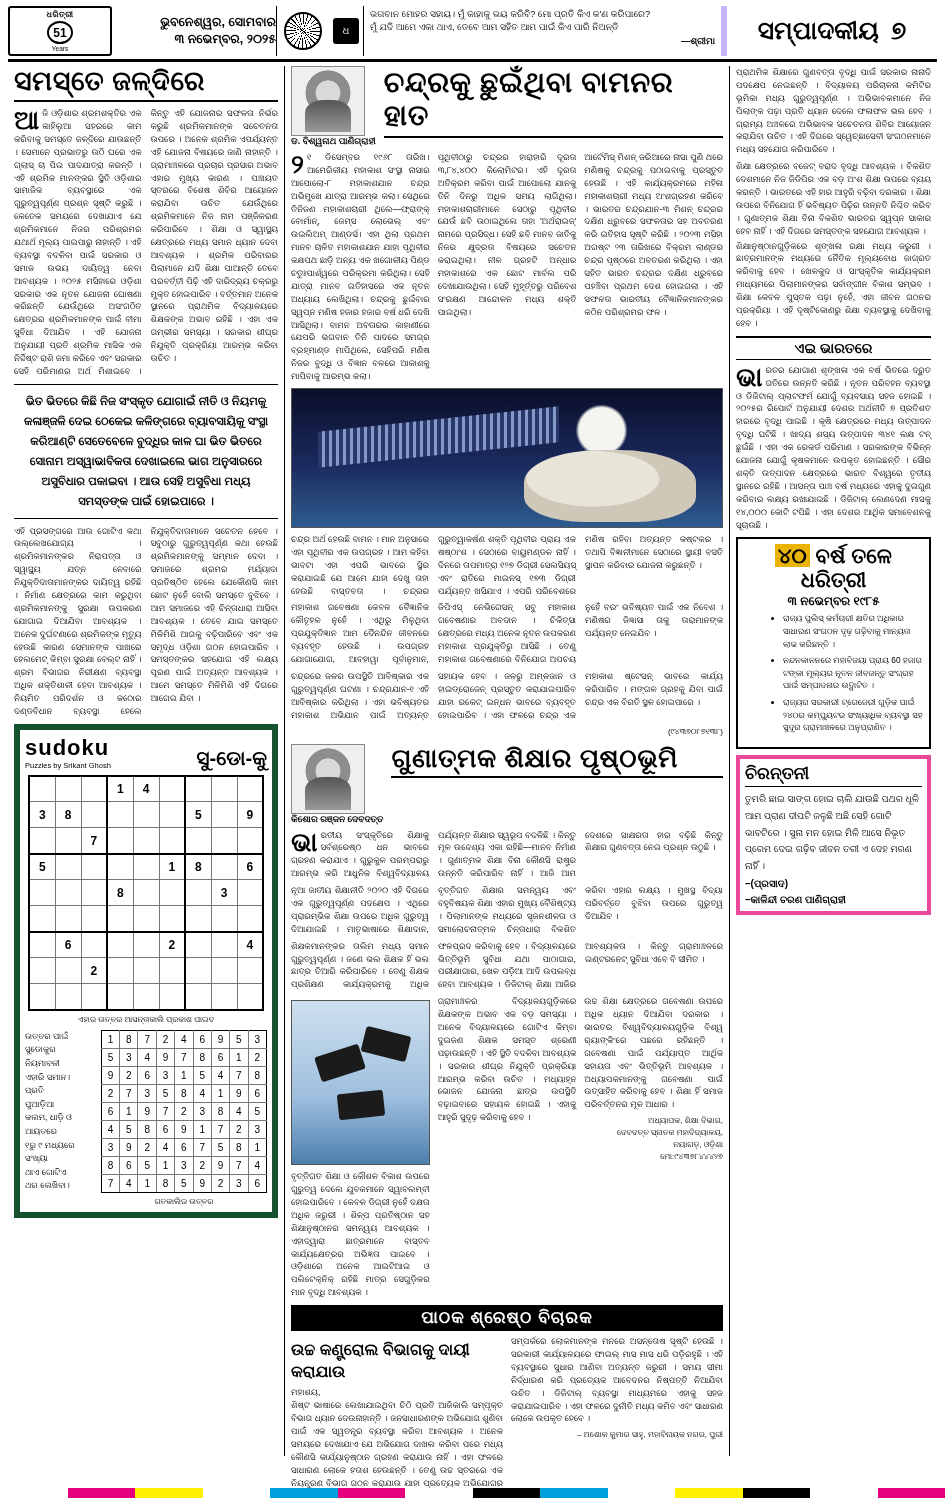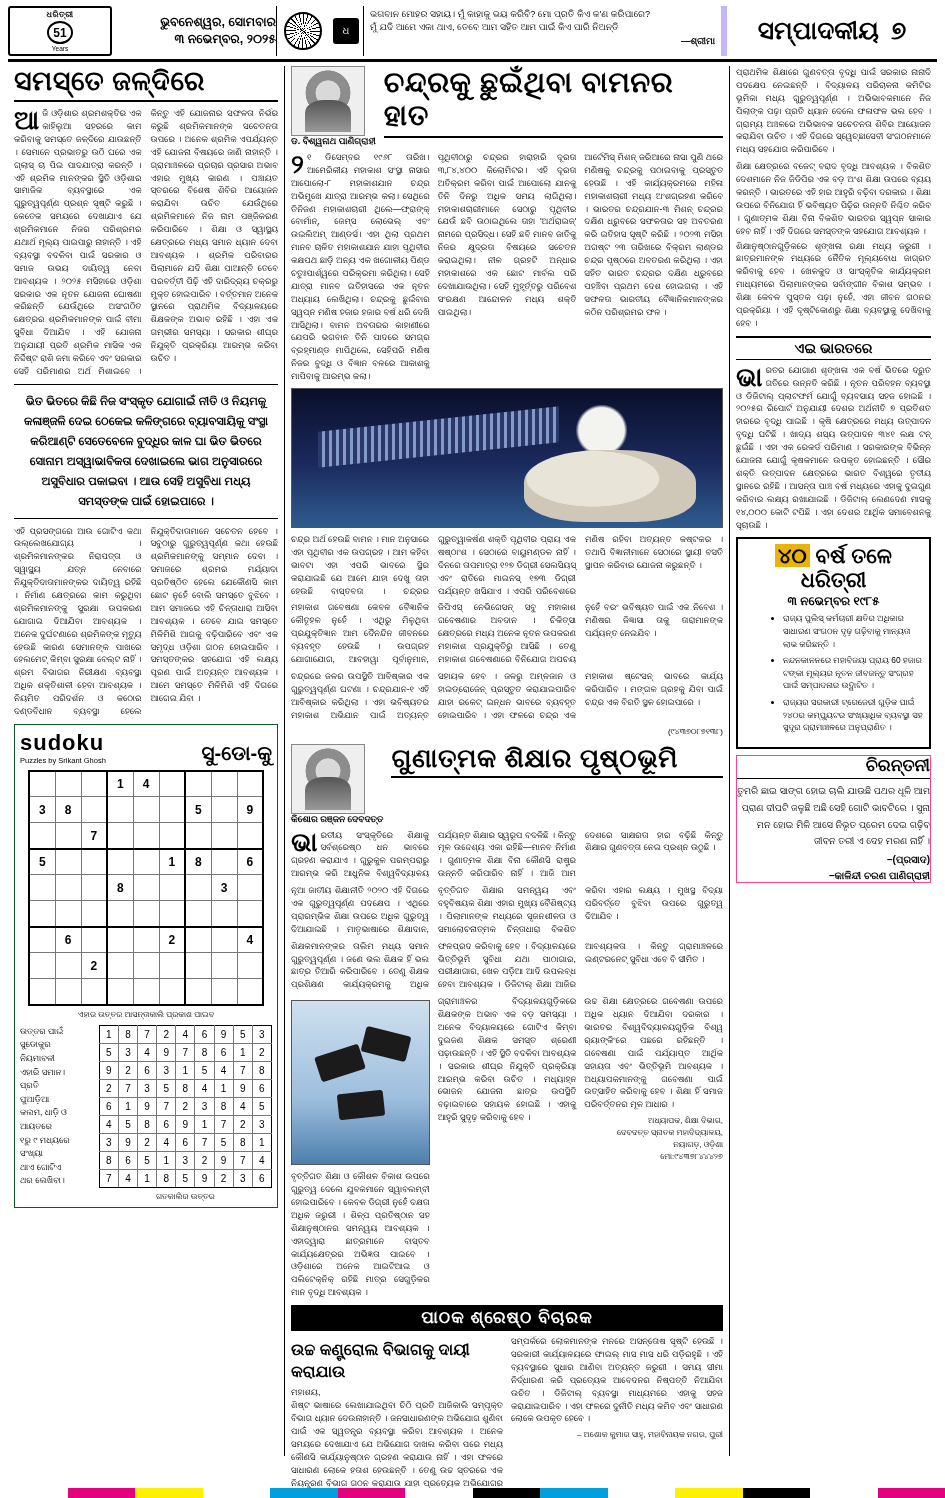--- a/index.html
+++ b/index.html
@@ -133,21 +133,21 @@
   }
   .photo2 .cap{
     position:absolute; width:46px;height:26px;background:#1b1b1b;
     transform:rotate(-18deg); border-radius:3px;
   }
   .sub-head {
     border-top:2px solid #000; border-bottom:1px solid #000;
     font-size:14px; font-weight:bold; text-align:center; padding:2px 0; margin:6px 0 4px;
   }
   
-  .sudoku-box { border:1px solid #14532d; padding:5px; margin-top:6px; }
+  .sudoku-box { border:6px solid #14532d; padding:5px; margin-top:6px; }
   .sud-head { display:flex; justify-content:space-between; align-items:flex-end; }
   .sud-logo { font-size:22px; font-weight:bold; letter-spacing:1px; }
   .sud-sub { font-size:7.5px; }
   .sud-od { font-size:20px; font-weight:bold; }
   table.grid { border-collapse:collapse; margin: 5px auto 0; }
   table.grid td {
     width:26px;height:26px;border:1px solid #777; text-align:center;
     font-size:12px; font-weight:bold;
   }
   table.grid tr:nth-child(3n+1) td { border-top:2px solid #000; }
@@ -169,21 +169,21 @@
     background:#000; color:#fff; font-size:17px; font-weight:bold;
     text-align:center; padding:3px 6px; margin:6px 0 4px; letter-spacing:1px;
   }
   .letter-head { font-size:16px; font-weight:bold; line-height:1.35; margin:4px 0; }
   .ad-box { border:2px solid #000; padding:5px; margin-top:6px; text-align:center; }
   .ad-title { font-size:21px; font-weight:bold; }
   .ad-title .yellow { background:#eab308; padding:0 3px; }
   .ad-sub { font-size:12px; font-weight:bold; margin-top:2px; }
   .ad-list { text-align:left; font-size:8.4px; line-height:1.5; margin-top:4px; }
   .ad-list li { margin-bottom:4px; }
-  .chirantani { border:1px solid #ec4899; margin-top:6px; text-align:right; }
+  .chirantani { border:4px solid #ec4899; margin-top:6px; padding:5px; text-align:left; }
   .chir-title { font-size:17px; font-weight:bold; border-bottom:1px solid #000; padding-bottom:2px; }
   .chir-body { font-size:9.5px; line-height:1.75; margin-top:4px; }
   .chir-sign { font-size:10px; font-weight:bold; margin-top:4px; }
   .byline-blk { font-size:8px; line-height:1.5; text-align:right; margin-top:4px; }
   
   .colorbar { position:absolute; left:0; bottom:0; width:945px; height:10px; display:flex; }
   .colorbar i { display:block; height:100%; }
 </style>
 </head>
 <body>

